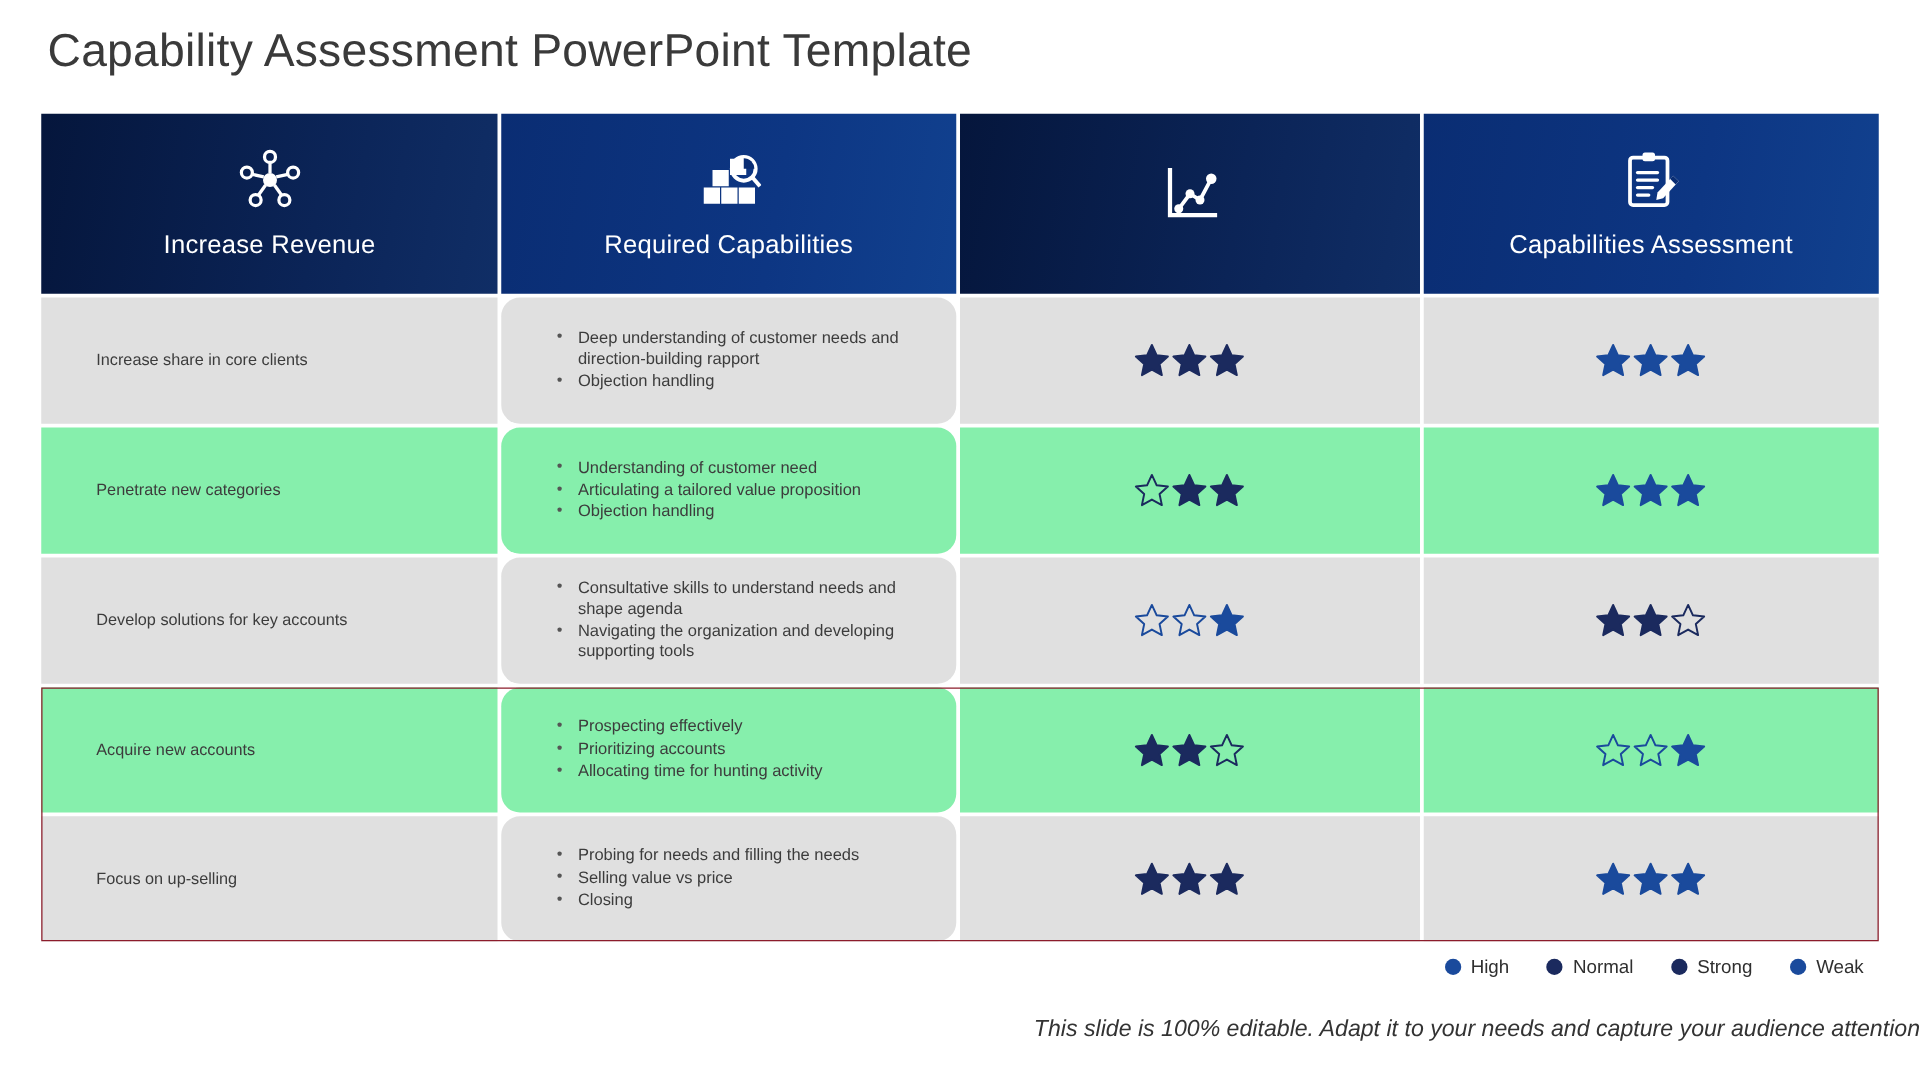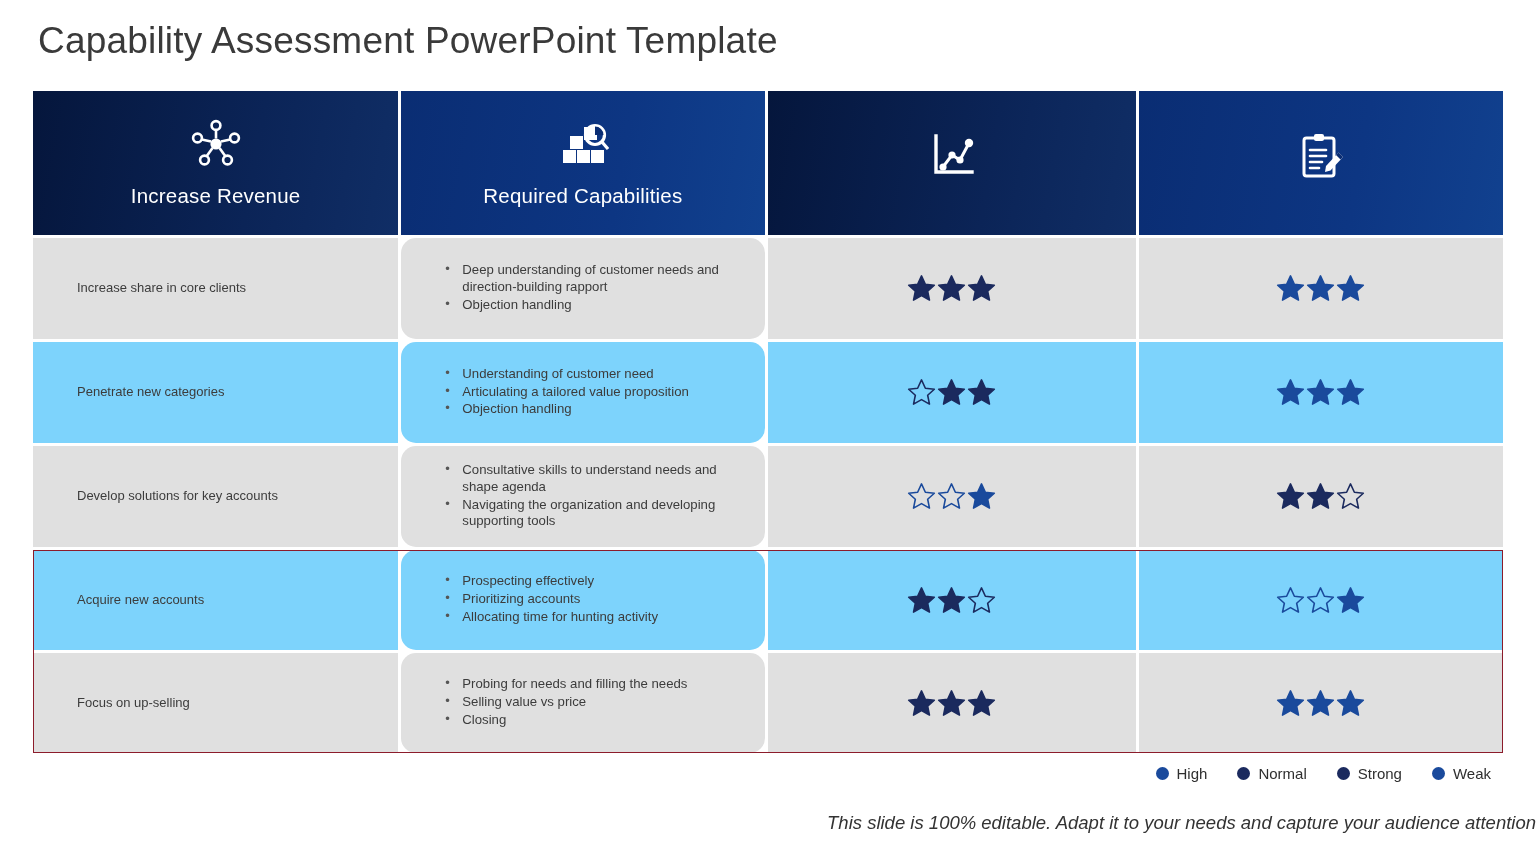--- a/index.html
+++ b/index.html
@@ -76,21 +76,21 @@
   
   .body-rows { position: relative; margin-top: 3px; }
 
   .row {
     display: flex;
     gap: 3px;
     align-items: stretch;
     margin-bottom: 3px;
   }
   .row.shaded .cell { background: #e0e0e0; }
-  .row.plain  .cell { background: #7dd3fc; }
+  .row.plain  .cell { background: #86efac; }
 
   .cell { display: flex; align-items: center; box-sizing: border-box; }
   .cell.c1 { width: 366px; padding-left: 44px; padding-right: 14px; }
   .cell.c2 { width: 364px; padding-left: 42px; padding-right: 18px; border-radius: 15px; }
   .cell.c3 { width: 369px; justify-content: center; }
   .cell.c4 { width: 365px; justify-content: center; }
 
   .row.r1 { height: 101px; }
   .row.r2 { height: 101px; }
   .row.r3 { height: 101px; }
@@ -231,20 +231,21 @@
                 <line x1="15" y1="26" x2="31" y2="26"></line>
         <line x1="15" y1="32" x2="27" y2="32"></line>
                 <line x1="15" y1="38" x2="24" y2="38"></line>
       </g>
       <g transform="translate(1,0)">
         <path d="M30 36 L42.5 22.5 L47 27 L34.5 40.5 L29 42 Z" fill="#fff"></path>
         <path d="M42.5 22.5 L47 27 L44.5 29.5 L40 25 Z" fill="#0a2d73"></path>
       </g>
     </svg>
           </div>
+          <div class="hdr-label">Capabilities Assessment</div>
         </div>
       </div>
 
     <div class="body-rows">
         <div class="row r1 shaded">
           <div class="cell c1">
             <div class="obj-label">Increase share in core clients</div>
           </div>
           <div class="cell c2">
             <ul class="bullets">

